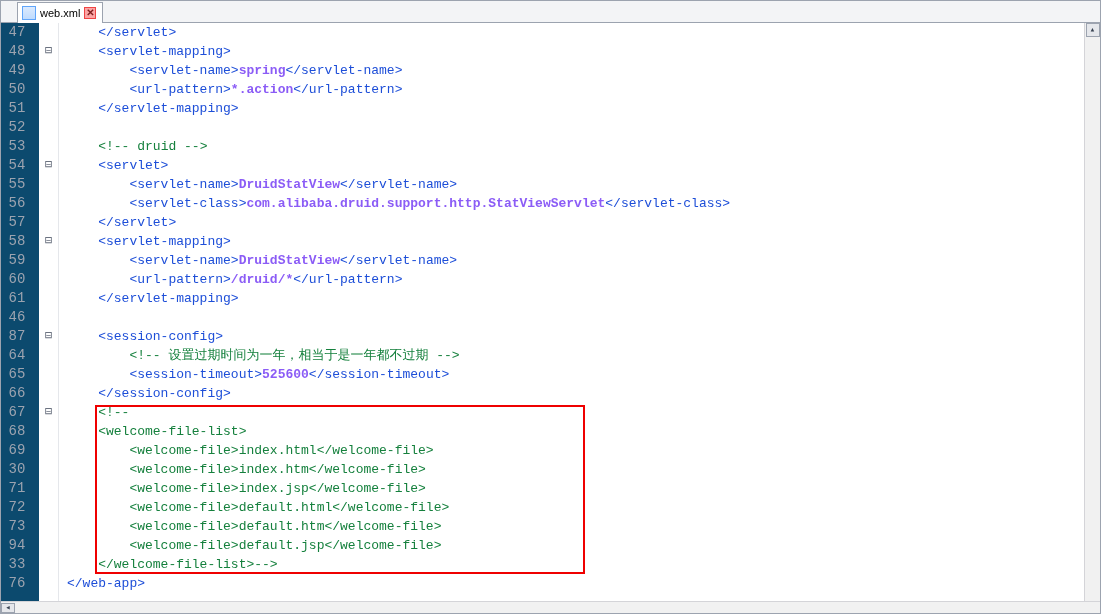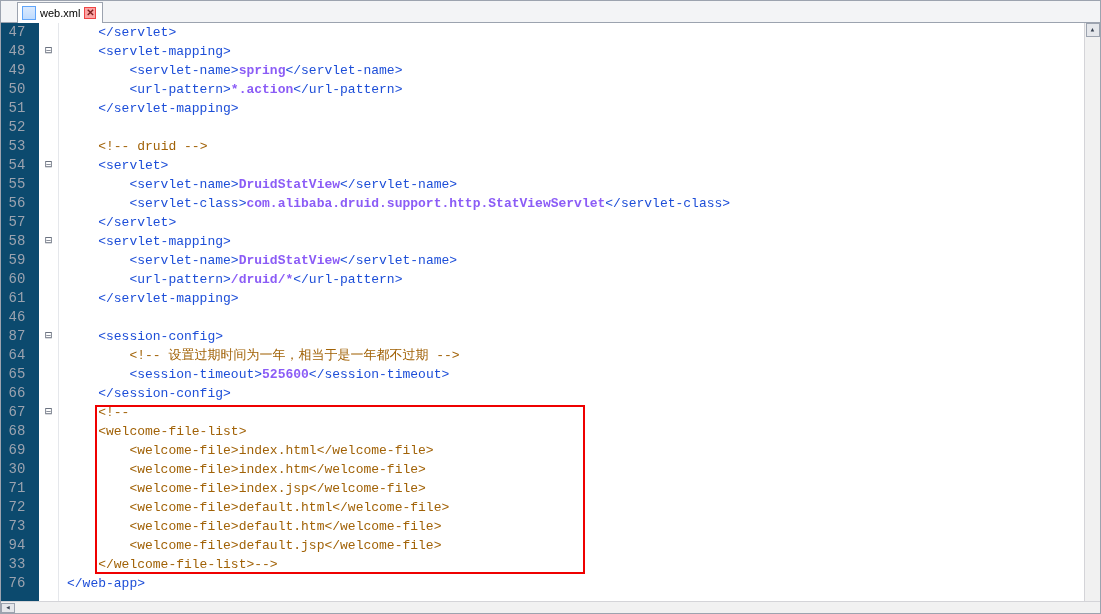--- a/index.html
+++ b/index.html
@@ -54,21 +54,21 @@
     width: 20px; background: #fff; color: #6b7280;
     text-align: center; font-size: 12px; line-height: 19px;
     border-right: 1px solid #e5e7eb; user-select: none;
   }
   .code {
     flex: 1; padding-left: 8px; white-space: pre; overflow: hidden;
     font-size: 13px; line-height: 19px; color:#111;
   }
   .row { height: 19px; display:block;}
   .t-tag   { color: #1d4ed8; }
-  .t-cmt   { color: #a16207; }
+  .t-cmt   { color: #15803d; }
   .t-txt   { color: #8b5cf6; font-weight: bold; }
   .t-plain { color: #111; }
   .redbox {
     position: absolute; border: 2px solid #ef0000; pointer-events: none;
   }
 </style>
 </head>
 <body>
 
 <div class="app">

